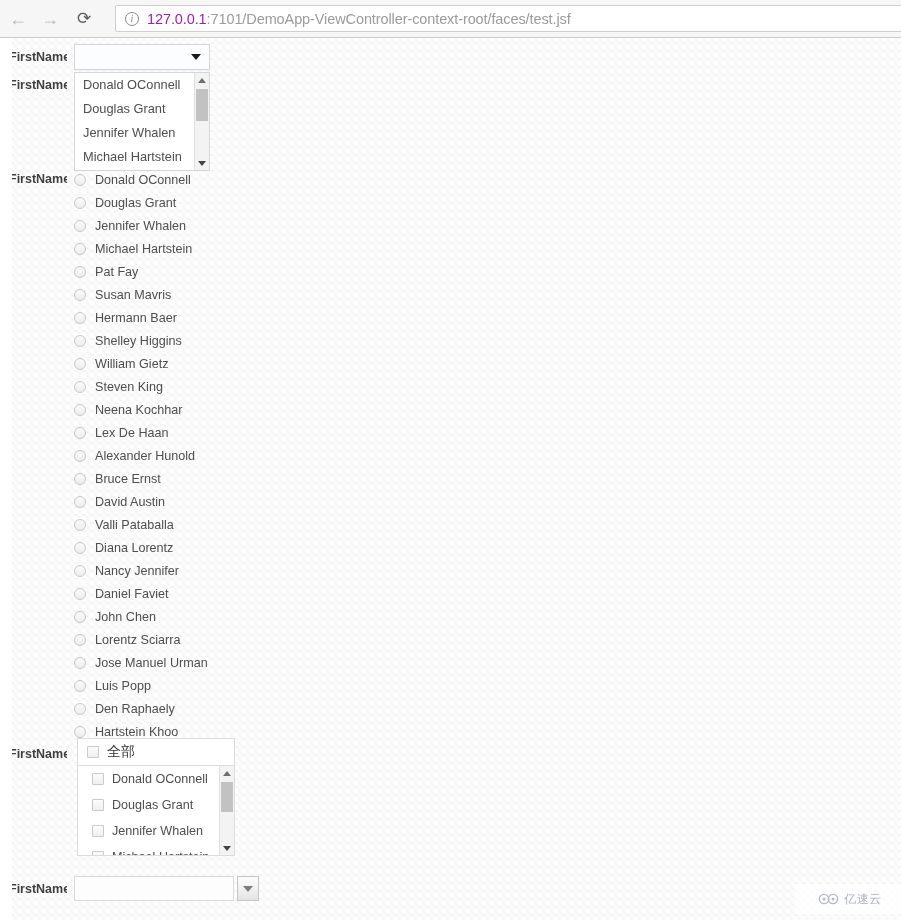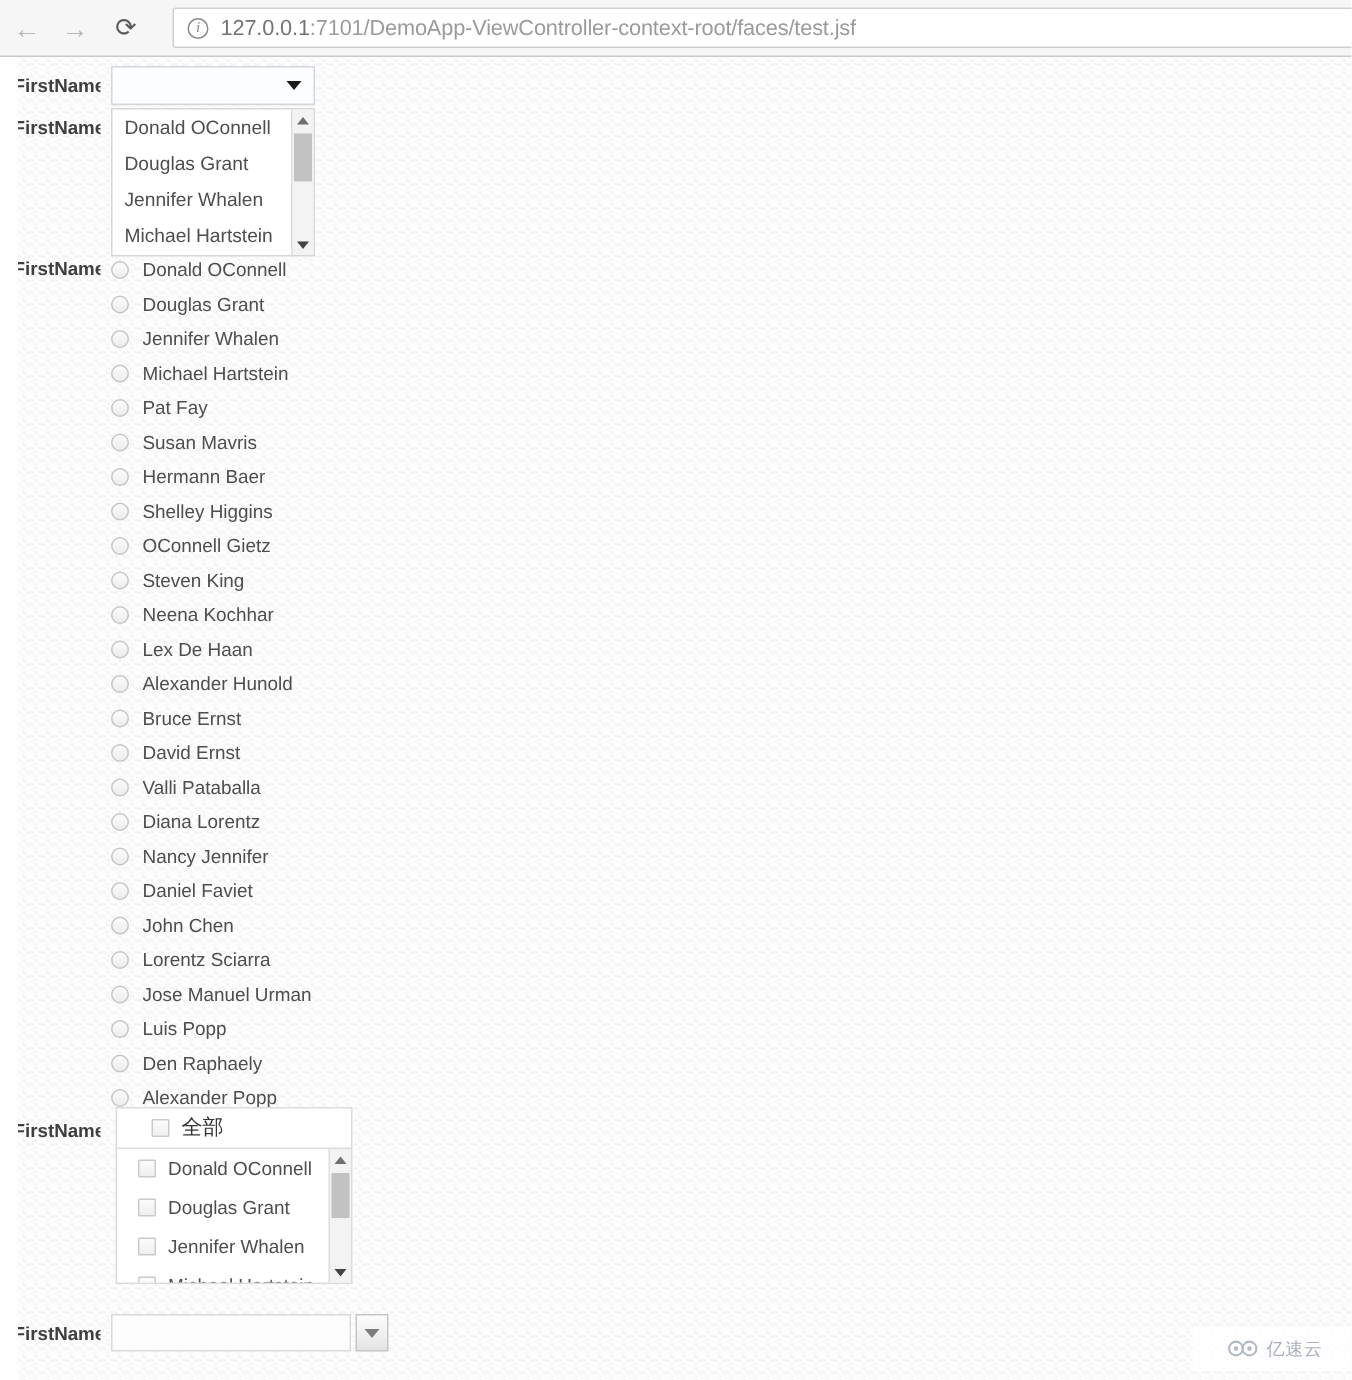--- a/index.html
+++ b/index.html
@@ -76,21 +76,21 @@
     flex: none;
     margin-right: 8px;
     font-style: italic;
   }
   .url-text {
     font-size: 14.5px;
     color: #9b9b9b;
     white-space: nowrap;
     letter-spacing: -0.1px;
   }
-  .url-host { color: #737373; }
+  .url-host { color: #a21caf; }
 
   
   .page {
     position: absolute;
     left: 12px; top: 38px;
     width: 901px;
     height: 882px;
     background-color: #f4f4f4;
     background-image:
       repeating-linear-gradient(45deg, rgba(255,255,255,0.85) 0 2px, rgba(0,0,0,0) 2px 4px),
@@ -224,21 +224,21 @@
     left: 65px;
   }
   .check-all {
     width: 158px;
     height: 28px;
     background: #ffffff;
     border: 1px solid #dcdcdc;
     box-sizing: border-box;
     display: flex;
     align-items: center;
-    padding-left: 23px;
+    padding-left: 9px;
   }
   .check-body {
     width: 158px;
     height: 90px;
     background: #ffffff;
     border: 1px solid #dcdcdc;
     border-top: none;
     box-sizing: border-box;
     position: relative;
     overflow: hidden;
@@ -398,21 +398,21 @@
           <div class="radio-item">
             <span class="radio-mark"></span>
             <span class="radio-label">Hermann Baer</span>
           </div>
           <div class="radio-item">
             <span class="radio-mark"></span>
             <span class="radio-label">Shelley Higgins</span>
           </div>
           <div class="radio-item">
             <span class="radio-mark"></span>
-            <span class="radio-label">OConnell Gietz</span>
+            <span class="radio-label">William Gietz</span>
           </div>
           <div class="radio-item">
             <span class="radio-mark"></span>
             <span class="radio-label">Steven King</span>
           </div>
           <div class="radio-item">
             <span class="radio-mark"></span>
             <span class="radio-label">Neena Kochhar</span>
           </div>
           <div class="radio-item">
@@ -422,21 +422,21 @@
           <div class="radio-item">
             <span class="radio-mark"></span>
             <span class="radio-label">Alexander Hunold</span>
           </div>
           <div class="radio-item">
             <span class="radio-mark"></span>
             <span class="radio-label">Bruce Ernst</span>
           </div>
           <div class="radio-item">
             <span class="radio-mark"></span>
-            <span class="radio-label">David Ernst</span>
+            <span class="radio-label">David Austin</span>
           </div>
           <div class="radio-item">
             <span class="radio-mark"></span>
             <span class="radio-label">Valli Pataballa</span>
           </div>
           <div class="radio-item">
             <span class="radio-mark"></span>
             <span class="radio-label">Diana Lorentz</span>
           </div>
           <div class="radio-item">
@@ -462,21 +462,21 @@
           <div class="radio-item">
             <span class="radio-mark"></span>
             <span class="radio-label">Luis Popp</span>
           </div>
           <div class="radio-item">
             <span class="radio-mark"></span>
             <span class="radio-label">Den Raphaely</span>
           </div>
           <div class="radio-item">
             <span class="radio-mark"></span>
-            <span class="radio-label">Alexander Popp</span>
+            <span class="radio-label">Hartstein Khoo</span>
           </div>
         </div>
     </div>
 
     <div class="row" style="left:0; top:700px; width:901px;">
       <div class="field-label" style="top:9px;">FirstName</div>
       <div class="checkset" style="top:0;">
         <div class="check-all">
           <span class="check-mark"></span>
           <span class="check-label cn">全部</span>

